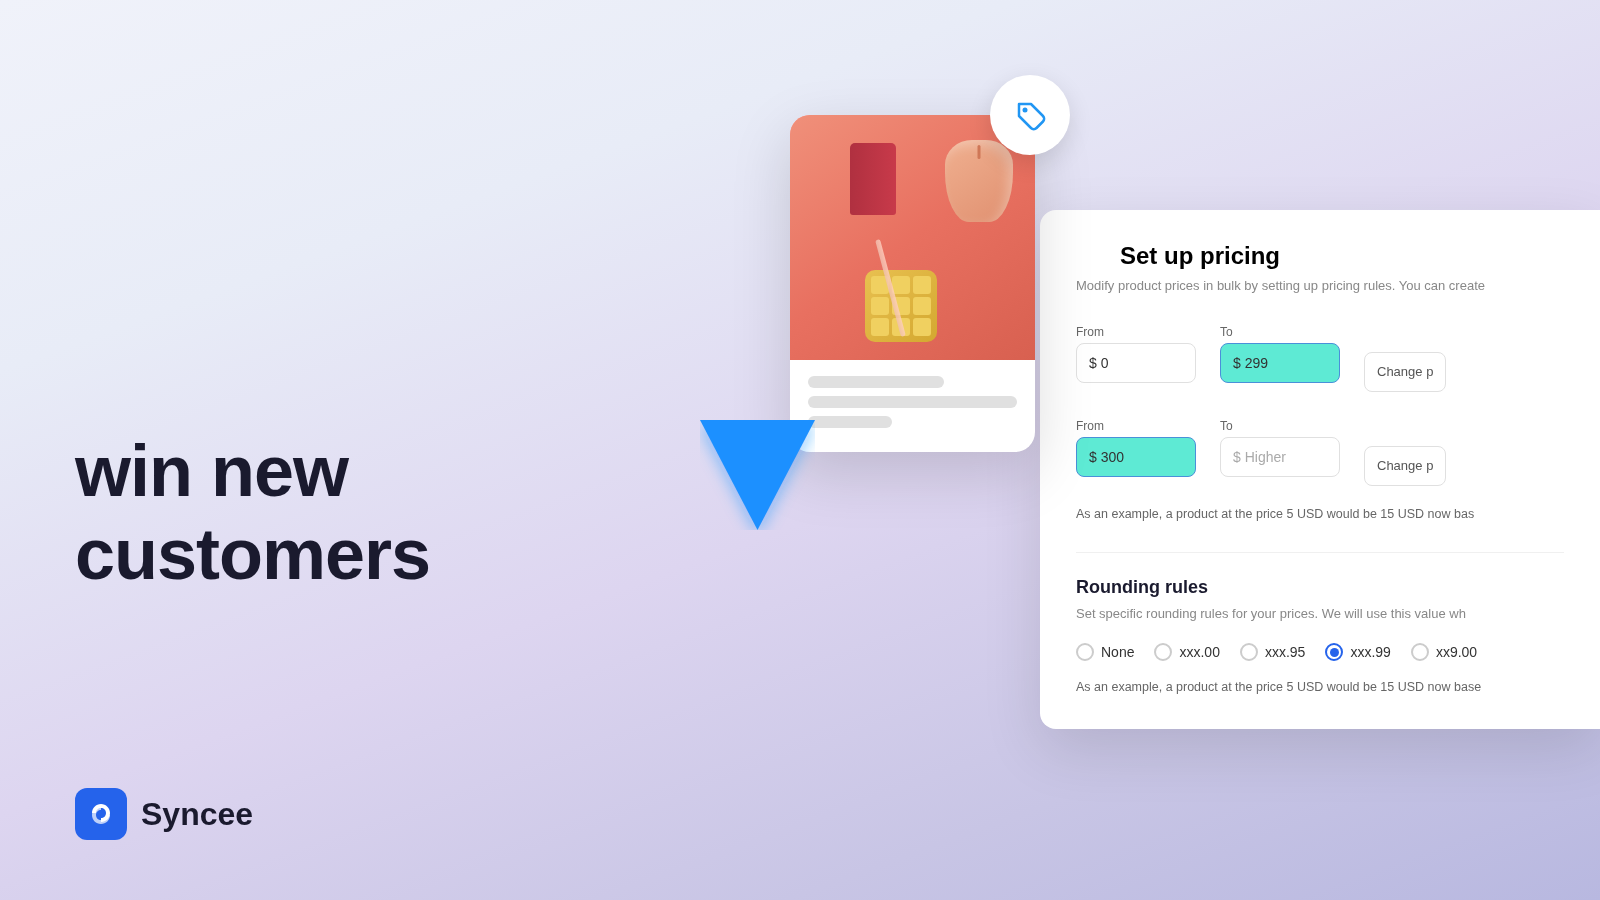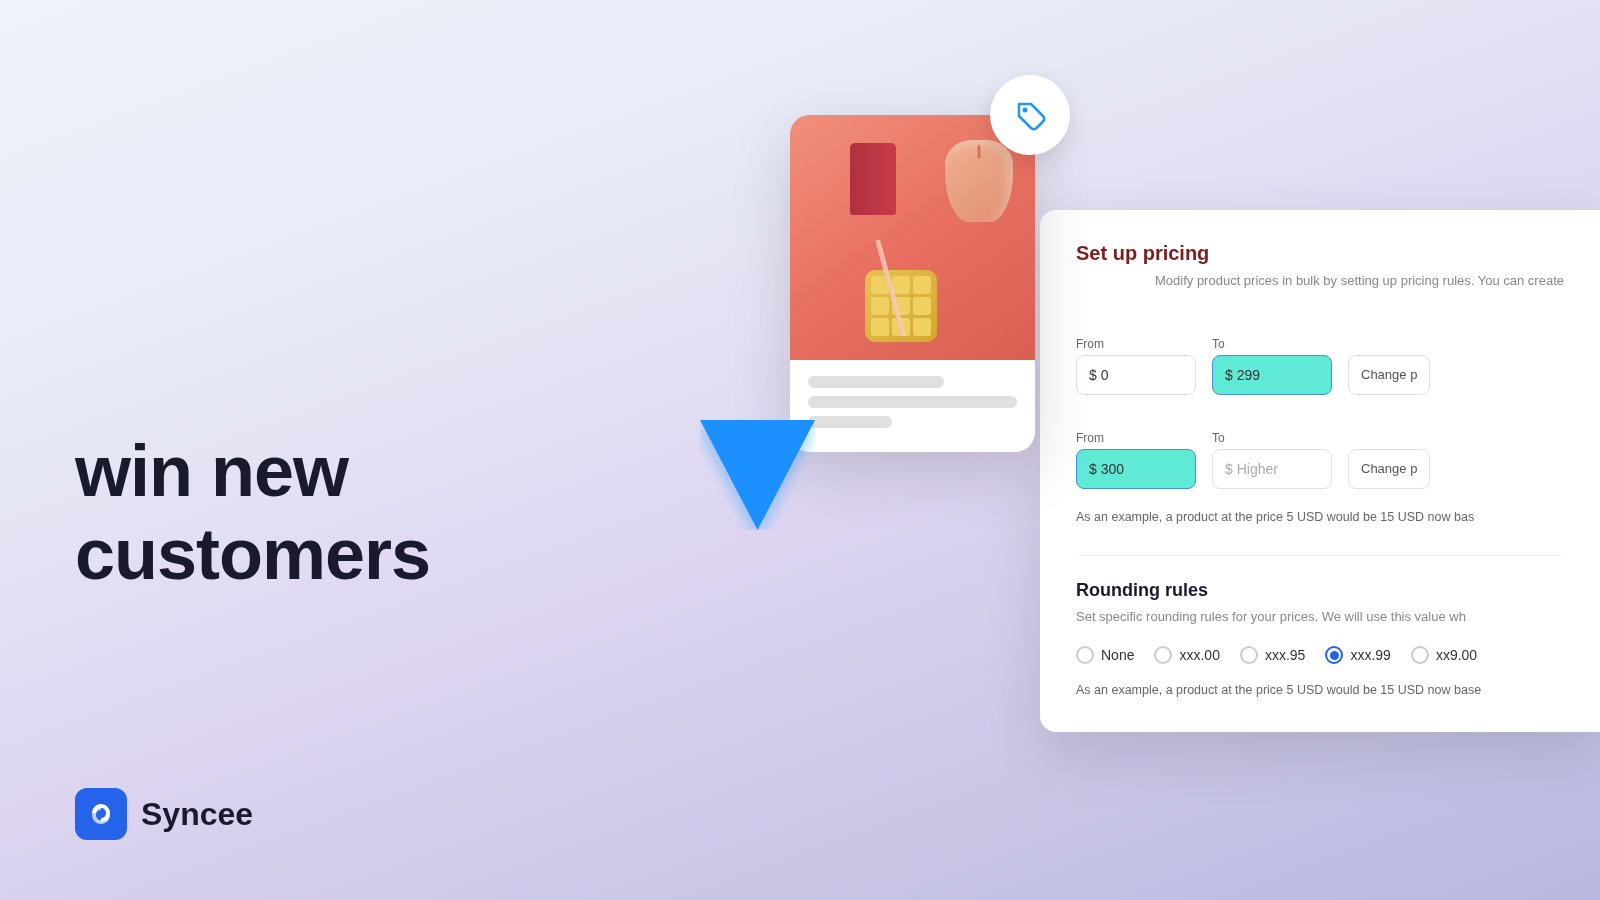--- a/index.html
+++ b/index.html
@@ -130,38 +130,38 @@
       top: 210px;
       width: 560px;
       background: white;
       border-radius: 16px 0 0 16px;
       padding: 32px 36px;
       box-shadow: 0 20px 60px rgba(0,0,0,0.12);
       z-index: 15;
     }
 
     .panel-title {
-      font-size: 20px;
+      font-size: 24px;
       font-weight: 700;
-      color: #7f1d1d;
+      color: #000000;
       margin-bottom: 6px;
+      margin-left: 44px;
     }
 
     .panel-subtitle {
       font-size: 13px;
       color: #888;
-      margin-bottom: 28px;
+      margin-bottom: 20px;
       line-height: 1.5;
-      text-align: right;
     }
 
     .pricing-row {
       display: flex;
-      align-items: flex-end;
-      gap: 16px;
+      align-items: center;
+      gap: 24px;
       margin-bottom: 18px;
     }
 
     .field-group {
       display: flex;
       flex-direction: column;
       gap: 4px;
     }
 
     .field-label {

